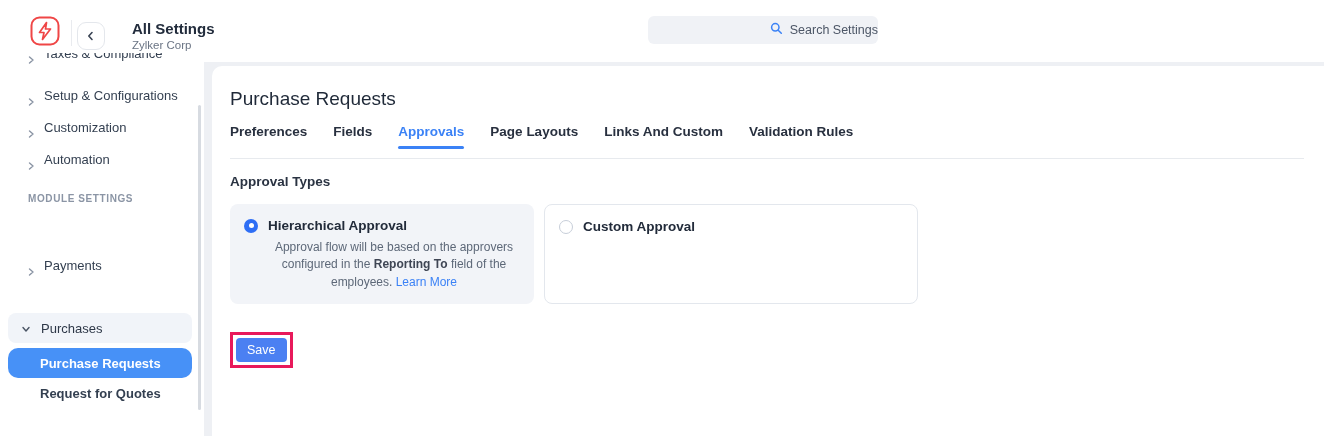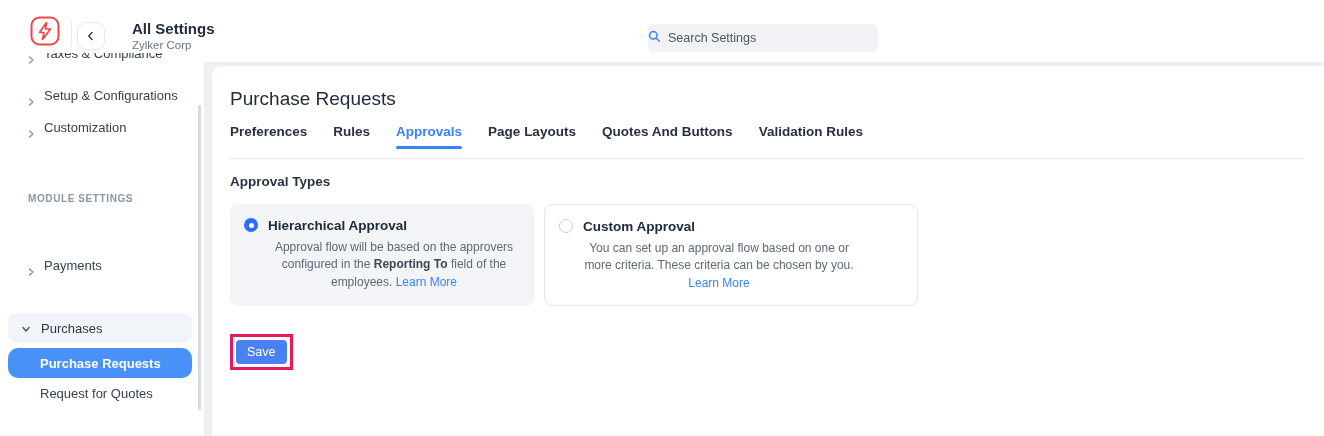--- a/index.html
+++ b/index.html
@@ -28,23 +28,22 @@
     position:absolute; left:77px; top:22px; width:28px; height:28px;
     border:1px solid #e4e7ec; border-radius:9px; background:#fff;
     display:flex; align-items:center; justify-content:center; cursor:pointer;
   }
   .header-titles { position:absolute; left:116px; top:20px;margin-left:16px; }
   .header-title { font-size:15px; font-weight:bold; color:#222c3c; line-height:17px; }
   .header-subtitle { font-size:11.5px; color:#6a7484; margin-top:2px; }
   .search-pill {
     position:absolute; left:648px; top:16px; width:230px; height:28px;
     background:#f0f2f6; border-radius:6px;
-    display:flex; align-items:center; justify-content:flex-start; gap:7px;
+    display:flex; align-items:center; justify-content:flex-end; gap:7px;
     cursor:text;
-    margin-top:8px;
   }
   .search-pill span { font-size:12.5px; color:#4c5666; }
   
   .sidebar {
     position:absolute; left:0; top:53px; width:204px; height:383px;
     background:#fff; overflow:hidden;
   }
   .side-row { position:absolute; left:0; width:204px; height:18px; cursor:pointer; }
   .side-row .chev { position:absolute; left:27px; top:5px; }
   .side-row .lbl { position:absolute; left:44px; top:1px; font-size:13px; color:#333f50; white-space:nowrap; }
@@ -67,21 +66,21 @@
   .tab.active { color:#3b82f6; }
   .tab.active::after {
     content:""; position:absolute; left:0; right:0; bottom:-9.5px;
     height:2.5px; background:#3b82f6; border-radius:2px;
   }
   .section-title { margin-top:15px; font-size:13.5px; font-weight:bold; color:#2a3342; }
   .options-row { display:flex; gap:10px; margin-top:15px; }
   .opt-card { width:304px; border-radius:8px; padding:14px 14px 13px 14px; }
   .opt-card.selected { background:#f2f4f8; }
   .opt-card.unselected { width:374px; background:#ffffff; border:1px solid #e3e7ed; }
-  .opt-head { display:flex; gap:10px; cursor:pointer; }
+  .opt-head { display:flex; align-items:center; gap:10px; cursor:pointer; }
   .radio { width:14px; height:14px; border-radius:50%; flex:0 0 auto; display:flex; align-items:center; justify-content:center; }
   .radio.on { background:#2e6ef5; }
   .radio.on i { width:5px; height:5px; background:#fff; border-radius:50%; }
   .radio.off { background:#fff; border:1.5px solid #c7ced9; }
   .opt-title { font-size:13.5px; font-weight:bold; color:#222b3a; }
   .opt-desc { margin:6px 0 0 24px; font-size:12px; line-height:1.45; color:#5d6878; max-width:272px;text-align:center; }
   .opt-desc .bold { font-weight:600; color:#3f4654; }
   .link { color:#3b82f6; cursor:pointer; text-decoration:none; }
   .save-frame {
     display:inline-block; margin-top:28px; margin-left:-6px;
@@ -96,24 +95,24 @@
 </head>
 <body>
 
 <div class="lower-bg"></div>
 
 <div class="main-card">
   <div class="page-title">Purchase Requests</div>
 
   <div class="tabs">
     <div class="tab">Preferences</div>
-    <div class="tab">Rules</div>
+    <div class="tab">Fields</div>
     <div class="tab active">Approvals</div>
     <div class="tab">Page Layouts</div>
-    <div class="tab">Quotes And Buttons</div>
+    <div class="tab">Links And Custom</div>
     <div class="tab">Validation Rules</div>
   </div>
 
   <div class="section-title">Approval Types</div>
 
   <div class="options-row">
 
     <div class="opt-card selected">
       <div class="opt-head">
         <span class="radio on">
@@ -124,23 +123,20 @@
       <div class="opt-desc">
         <span>Approval flow will be based on the approvers configured in the </span><span class="bold">Reporting To</span><span> field of the employees. </span><a class="link">Learn More</a>
       </div>
     </div>
 
     <div class="opt-card unselected">
       <div class="opt-head">
         <span class="radio off"></span>
         <span class="opt-title">Custom Approval</span>
       </div>
-      <div class="opt-desc">
-        <span>You can set up an approval flow based on one or more criteria. These criteria can be chosen by you. </span><a class="link">Learn More</a>
-      </div>
     </div>
   </div>
 
   <div style="margin-left:6px;">
     <div class="save-frame">
       <button class="save-btn">Save</button>
     </div>
   </div>
 </div>
 
@@ -158,20 +154,26 @@
           <path d="M2.5 1 L6 4 L2.5 7" stroke="#8a94a4" stroke-width="1.4" fill="none" stroke-linecap="round" stroke-linejoin="round"></path>
         </svg></span>
     <span class="lbl">Setup &amp; Configurations</span>
   </div>
   <div class="side-row" style="top:66px;">
     <span class="chev"><svg width="8" height="8" viewBox="0 0 8 8">
           <path d="M2.5 1 L6 4 L2.5 7" stroke="#8a94a4" stroke-width="1.4" fill="none" stroke-linecap="round" stroke-linejoin="round"></path>
         </svg></span>
     <span class="lbl">Customization</span>
   </div>
+  <div class="side-row" style="top:98px;">
+    <span class="chev"><svg width="8" height="8" viewBox="0 0 8 8">
+          <path d="M2.5 1 L6 4 L2.5 7" stroke="#8a94a4" stroke-width="1.4" fill="none" stroke-linecap="round" stroke-linejoin="round"></path>
+        </svg></span>
+    <span class="lbl">Automation</span>
+  </div>
 
   <div class="side-section" style="top:140px;">MODULE SETTINGS</div>
 
   <div class="side-row" style="top:204px;">
     <span class="chev"><svg width="8" height="8" viewBox="0 0 8 8">
           <path d="M2.5 1 L6 4 L2.5 7" stroke="#8a94a4" stroke-width="1.4" fill="none" stroke-linecap="round" stroke-linejoin="round"></path>
         </svg></span>
     <span class="lbl">Payments</span>
   </div>
 
@@ -179,21 +181,21 @@
     <span class="chev"><svg width="8" height="8" viewBox="0 0 8 8">
           <path d="M1 2.5 L4 6 L7 2.5" stroke="#4a5565" stroke-width="1.4" fill="none" stroke-linecap="round" stroke-linejoin="round"></path>
         </svg></span>
     <span class="lbl">Purchases</span>
   </div>
 
   <div class="side-pill pill-selected" style="top:295px;">
     <span class="lbl">Purchase Requests</span>
   </div>
 
-  <div class="side-child" style="top:333px;">Request for Quotes</div>
+  <div class="side-child" style="top:333px;font-weight:bold;">Request for Quotes</div>
 </div>
 
 <div class="side-scrollbar"></div>
 
 <div class="logo">
   <svg width="30" height="30" viewBox="0 0 30 30">
     <rect x="1.5" y="1.5" width="27" height="27" rx="8" fill="none" stroke="#ef4646" stroke-width="2"></rect>
     <path d="M16.5 6.5 L9.5 16.5 H14 L12.5 23.5 L20.5 13 H15.5 Z" fill="none" stroke="#ef4646" stroke-width="1.7" stroke-linejoin="round"></path>
   </svg>
 </div>

